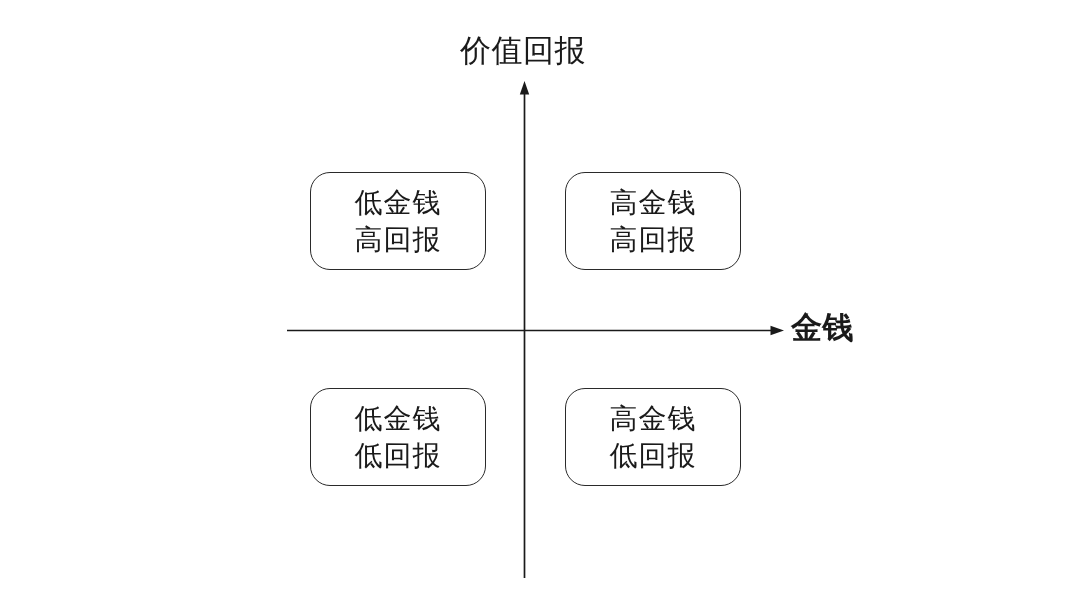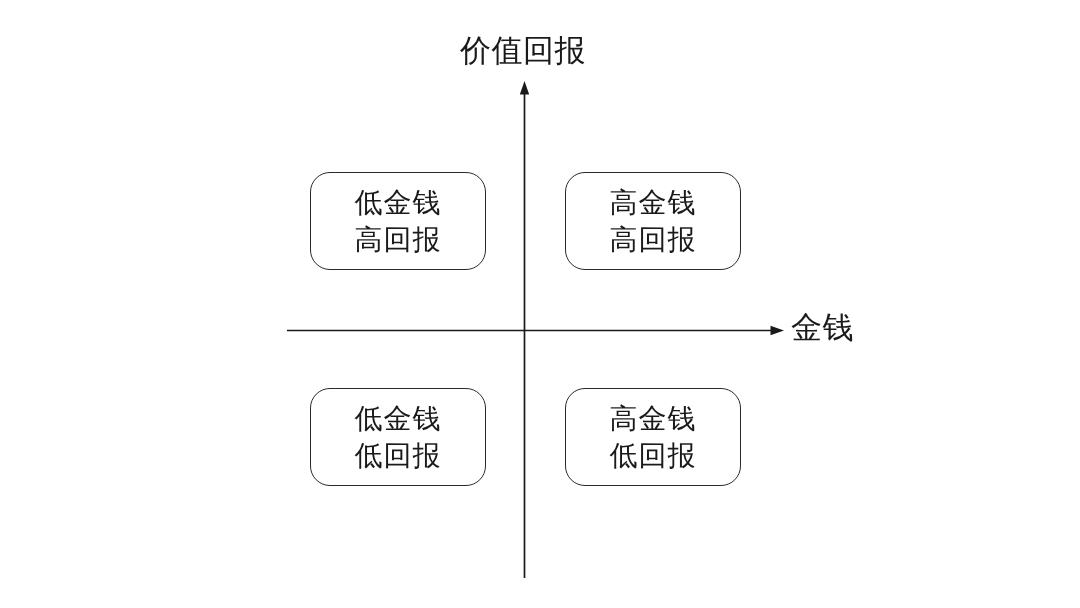--- a/index.html
+++ b/index.html
@@ -39,20 +39,21 @@
   }
   .x-axis-title {
     position: absolute;
     left: 791px;
     top: 330px;
     transform: translateY(-54%);
     font-size: 31px;
     letter-spacing: 0.5px;
     white-space: nowrap;
     color: #1a1a1a;
+    font-weight: bold;
   }
   .qbox {
     position: absolute;
     width: 176px;
     height: 98px;
     border: 1.6px solid #2a2a2a;
     border-radius: 20px;
     background: #ffffff;
     display: flex;
     flex-direction: column;

